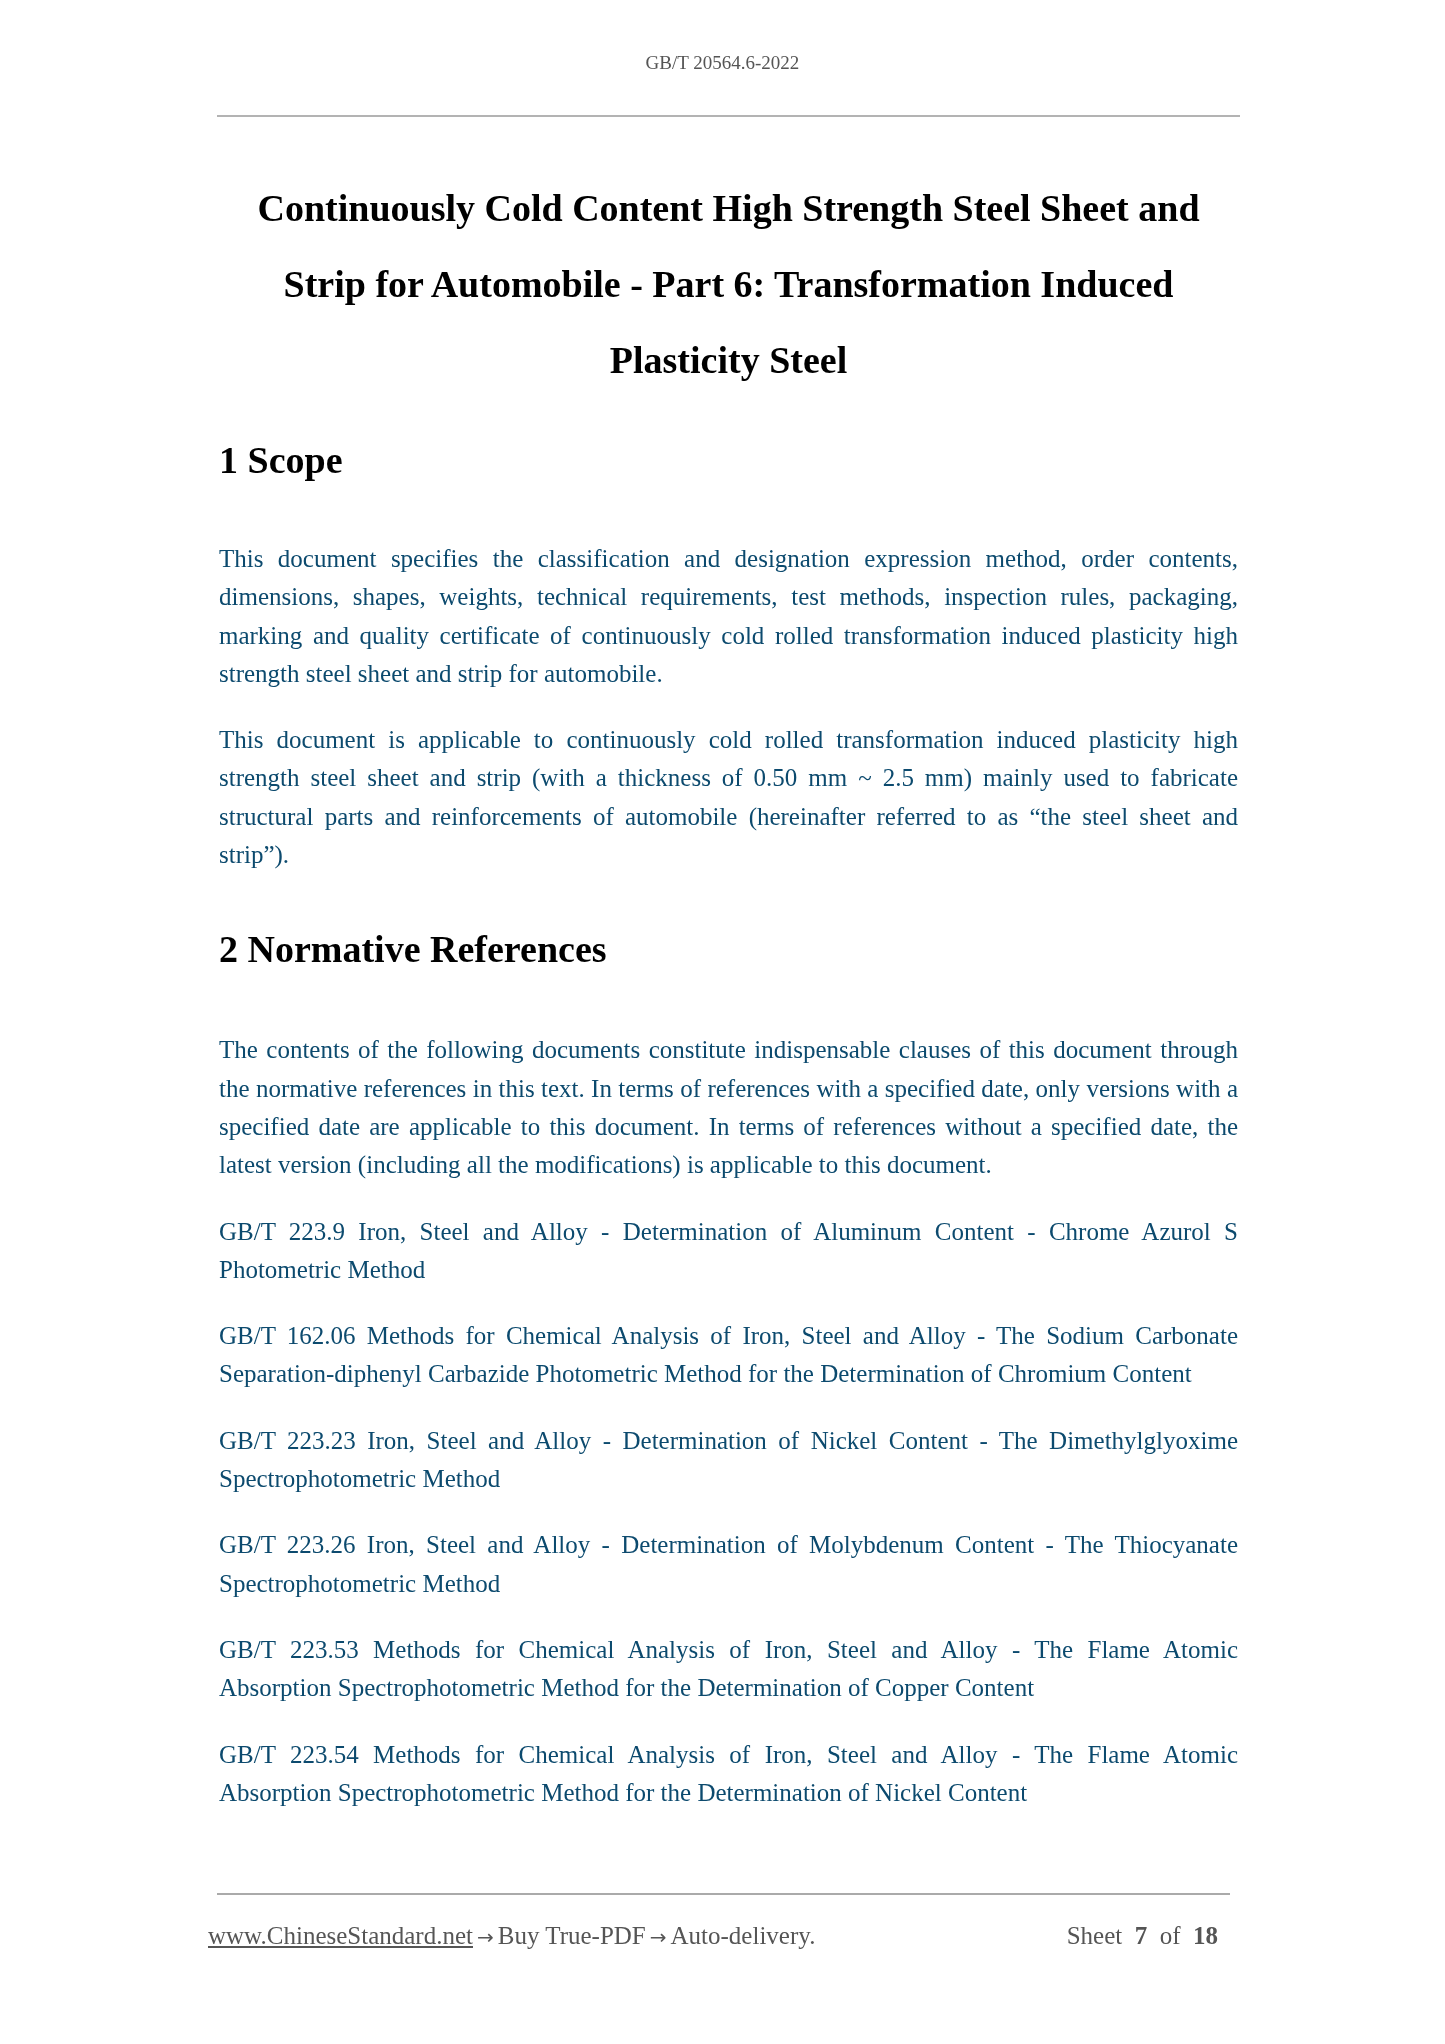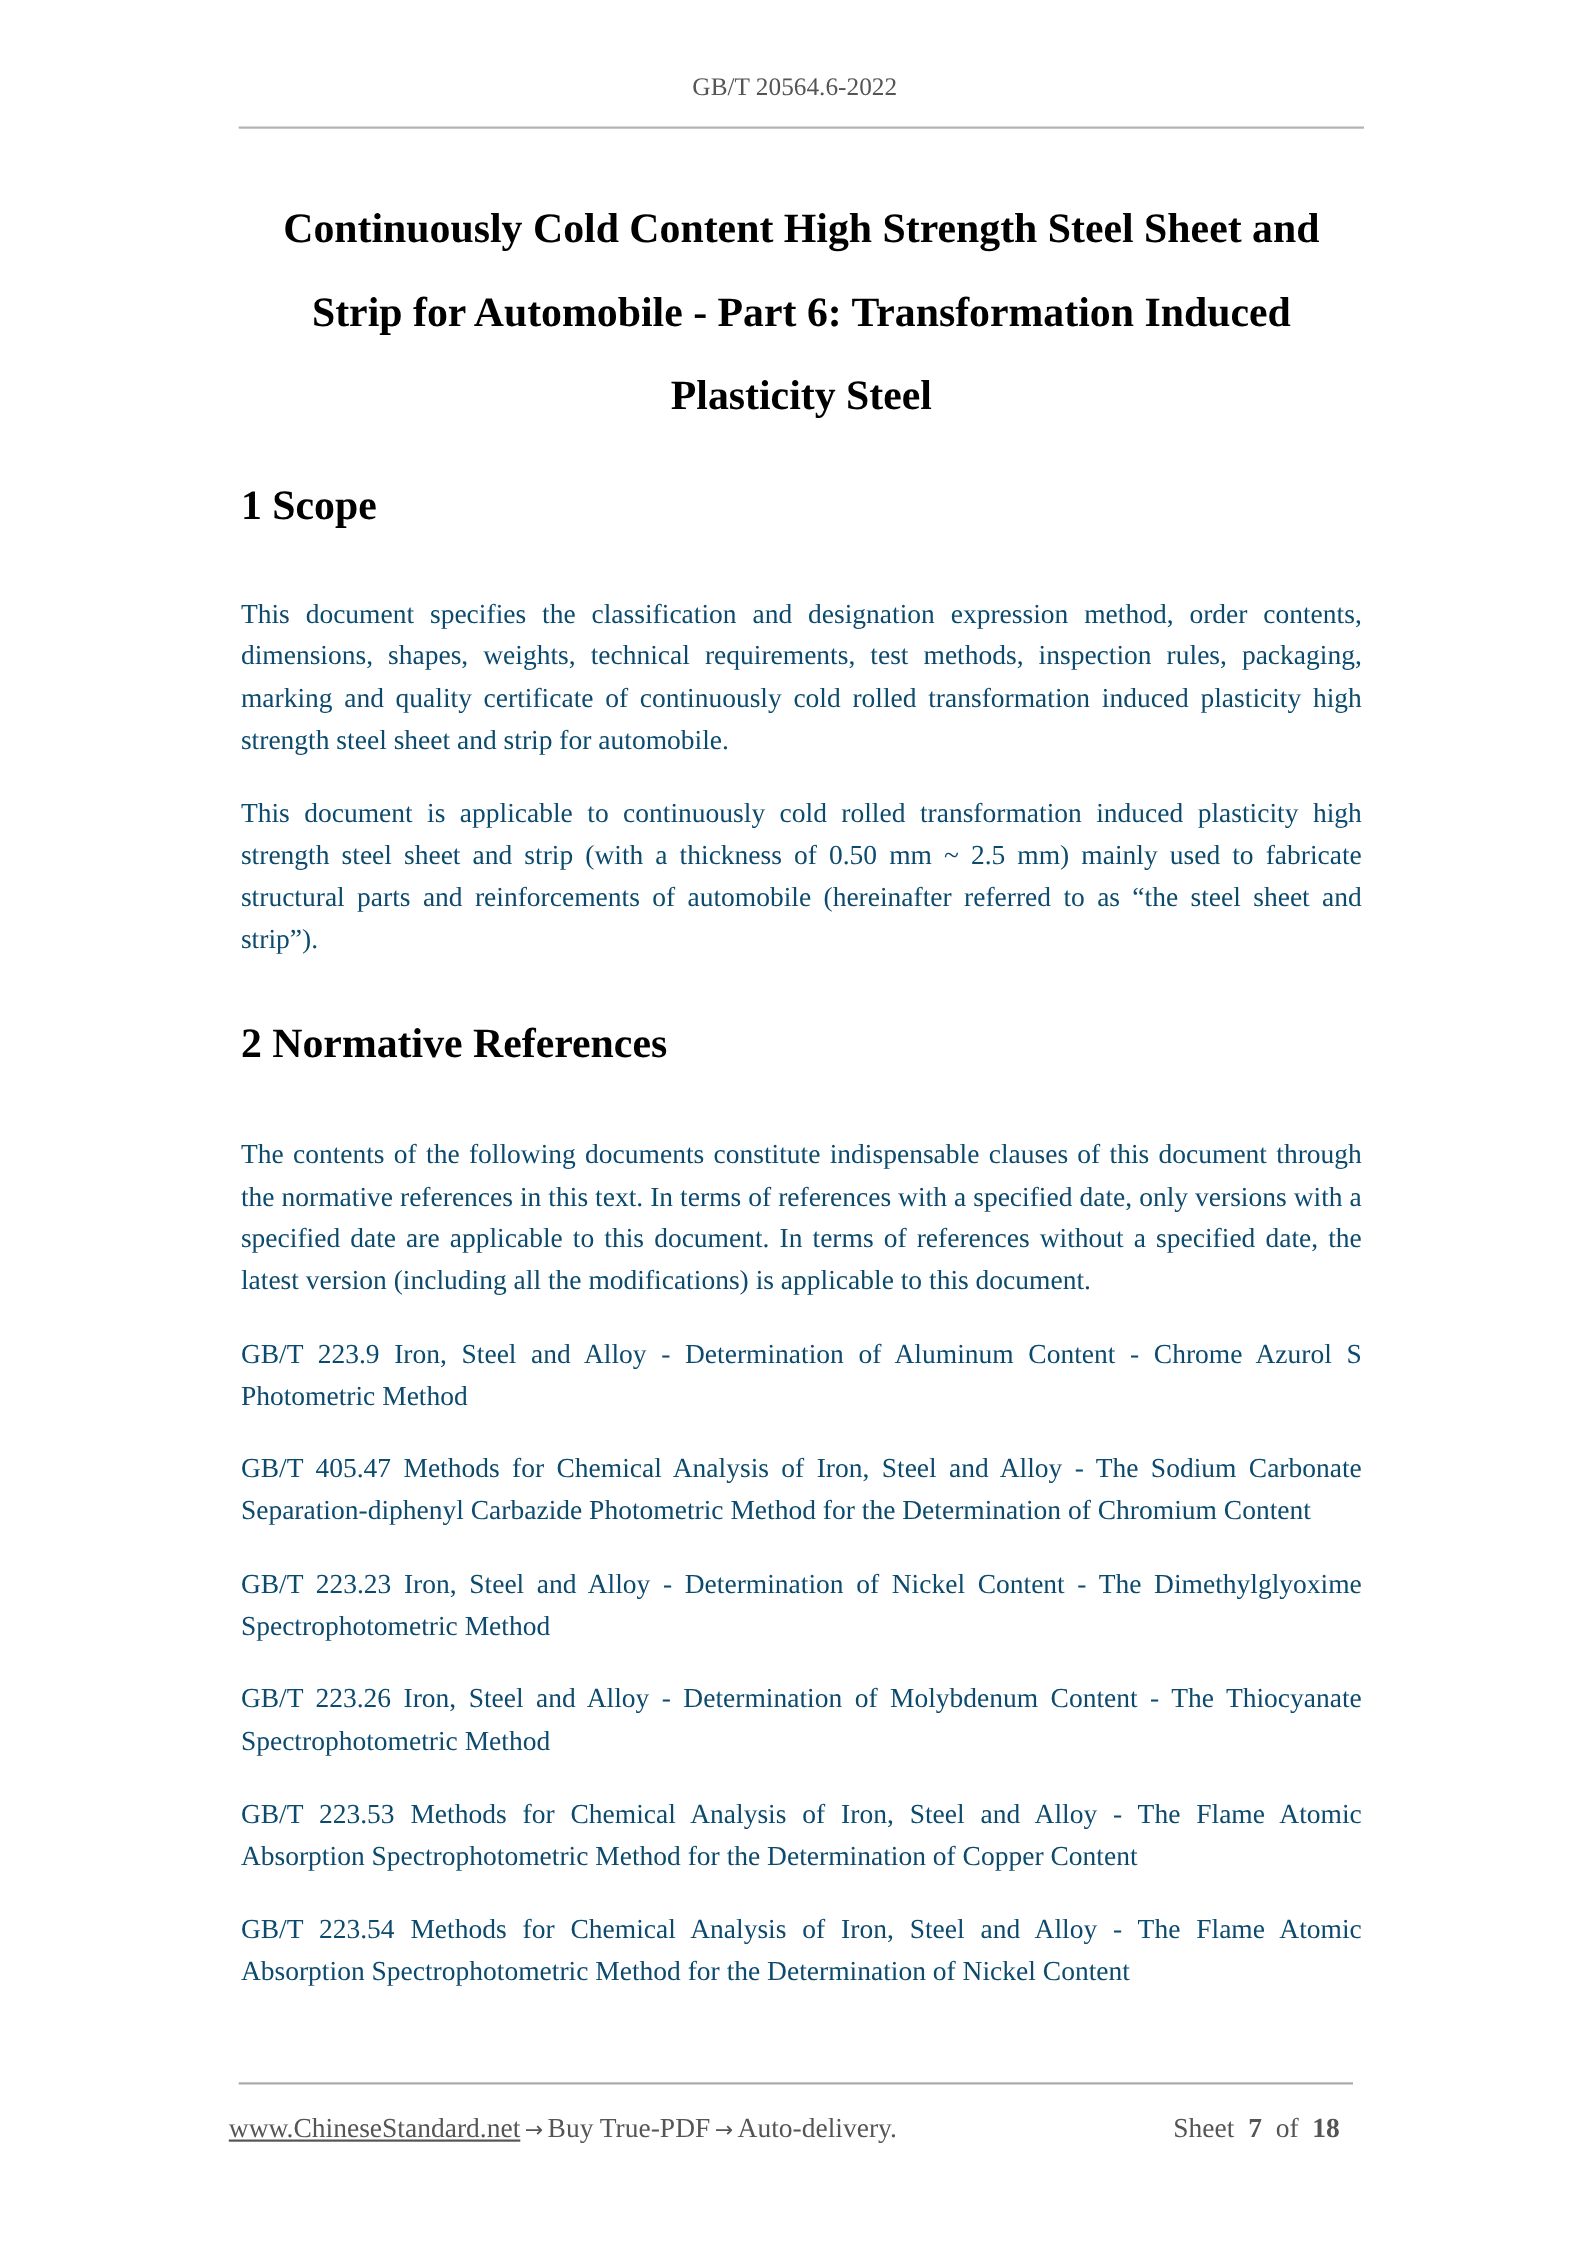--- a/index.html
+++ b/index.html
@@ -6,25 +6,25 @@
   body {
     width: 1445px;
     height: 2044px;
     position: relative;
     font-family: "Liberation Serif", serif;
     color: #111111;
     overflow: hidden;
   }
   .header-text {
     position: absolute;
-    top: 66px;
+    top: 52px;
     left: 0;
     width: 1445px;
     text-align: center;
-    font-size: 23px;
+    font-size: 19px;
     color: #555555;
   }
   .header-rule {
     position: absolute;
     top: 115px;
     left: 217px;
     width: 1023px;
     height: 2px;
     background: #b3b3b3;
   }
@@ -104,21 +104,21 @@
 
 <div class="content">
   <h2 class="h-scope">1 Scope</h2>
   <p class="p-scope1">This document specifies the classification and designation expression method, order contents, dimensions, shapes, weights, technical requirements, test methods, inspection rules, packaging, marking and quality certificate of continuously cold rolled transformation induced plasticity high strength steel sheet and strip for automobile.</p>
   <p class="p-scope2">This document is applicable to continuously cold rolled transformation induced plasticity high strength steel sheet and strip (with a thickness of 0.50 mm ~ 2.5 mm) mainly used to fabricate structural parts and reinforcements of automobile (hereinafter referred to as “the steel sheet and strip”).</p>
 
   <h2 class="h-norm">2 Normative References</h2>
   <p class="p-norm-intro">The contents of the following documents constitute indispensable clauses of this document through the normative references in this text. In terms of references with a specified date, only versions with a specified date are applicable to this document. In terms of references without a specified date, the latest version (including all the modifications) is applicable to this document.</p>
 
   <p class="ref">GB/T 223.9 Iron, Steel and Alloy - Determination of Aluminum Content - Chrome Azurol S Photometric Method</p>
-  <p class="ref">GB/T 405.47 Methods for Chemical Analysis of Iron, Steel and Alloy - The Sodium Carbonate Separation-diphenyl Carbazide Photometric Method for the Determination of Chromium Content</p>
+  <p class="ref">GB/T 162.06 Methods for Chemical Analysis of Iron, Steel and Alloy - The Sodium Carbonate Separation-diphenyl Carbazide Photometric Method for the Determination of Chromium Content</p>
   <p class="ref">GB/T 223.23 Iron, Steel and Alloy - Determination of Nickel Content - The Dimethylglyoxime Spectrophotometric Method</p>
   <p class="ref">GB/T 223.26 Iron, Steel and Alloy - Determination of Molybdenum Content - The Thiocyanate Spectrophotometric Method</p>
   <p class="ref">GB/T 223.53 Methods for Chemical Analysis of Iron, Steel and Alloy - The Flame Atomic Absorption Spectrophotometric Method for the Determination of Copper Content</p>
   <p class="ref">GB/T 223.54 Methods for Chemical Analysis of Iron, Steel and Alloy - The Flame Atomic Absorption Spectrophotometric Method for the Determination of Nickel Content</p>
 </div>
 
 <div class="footer-rule"></div>
 <div class="footer">
   <div>
     <a>www.ChineseStandard.net</a><span class="arrow">→</span><span>Buy True-PDF</span><span class="arrow">→</span><span>Auto-delivery.</span>

